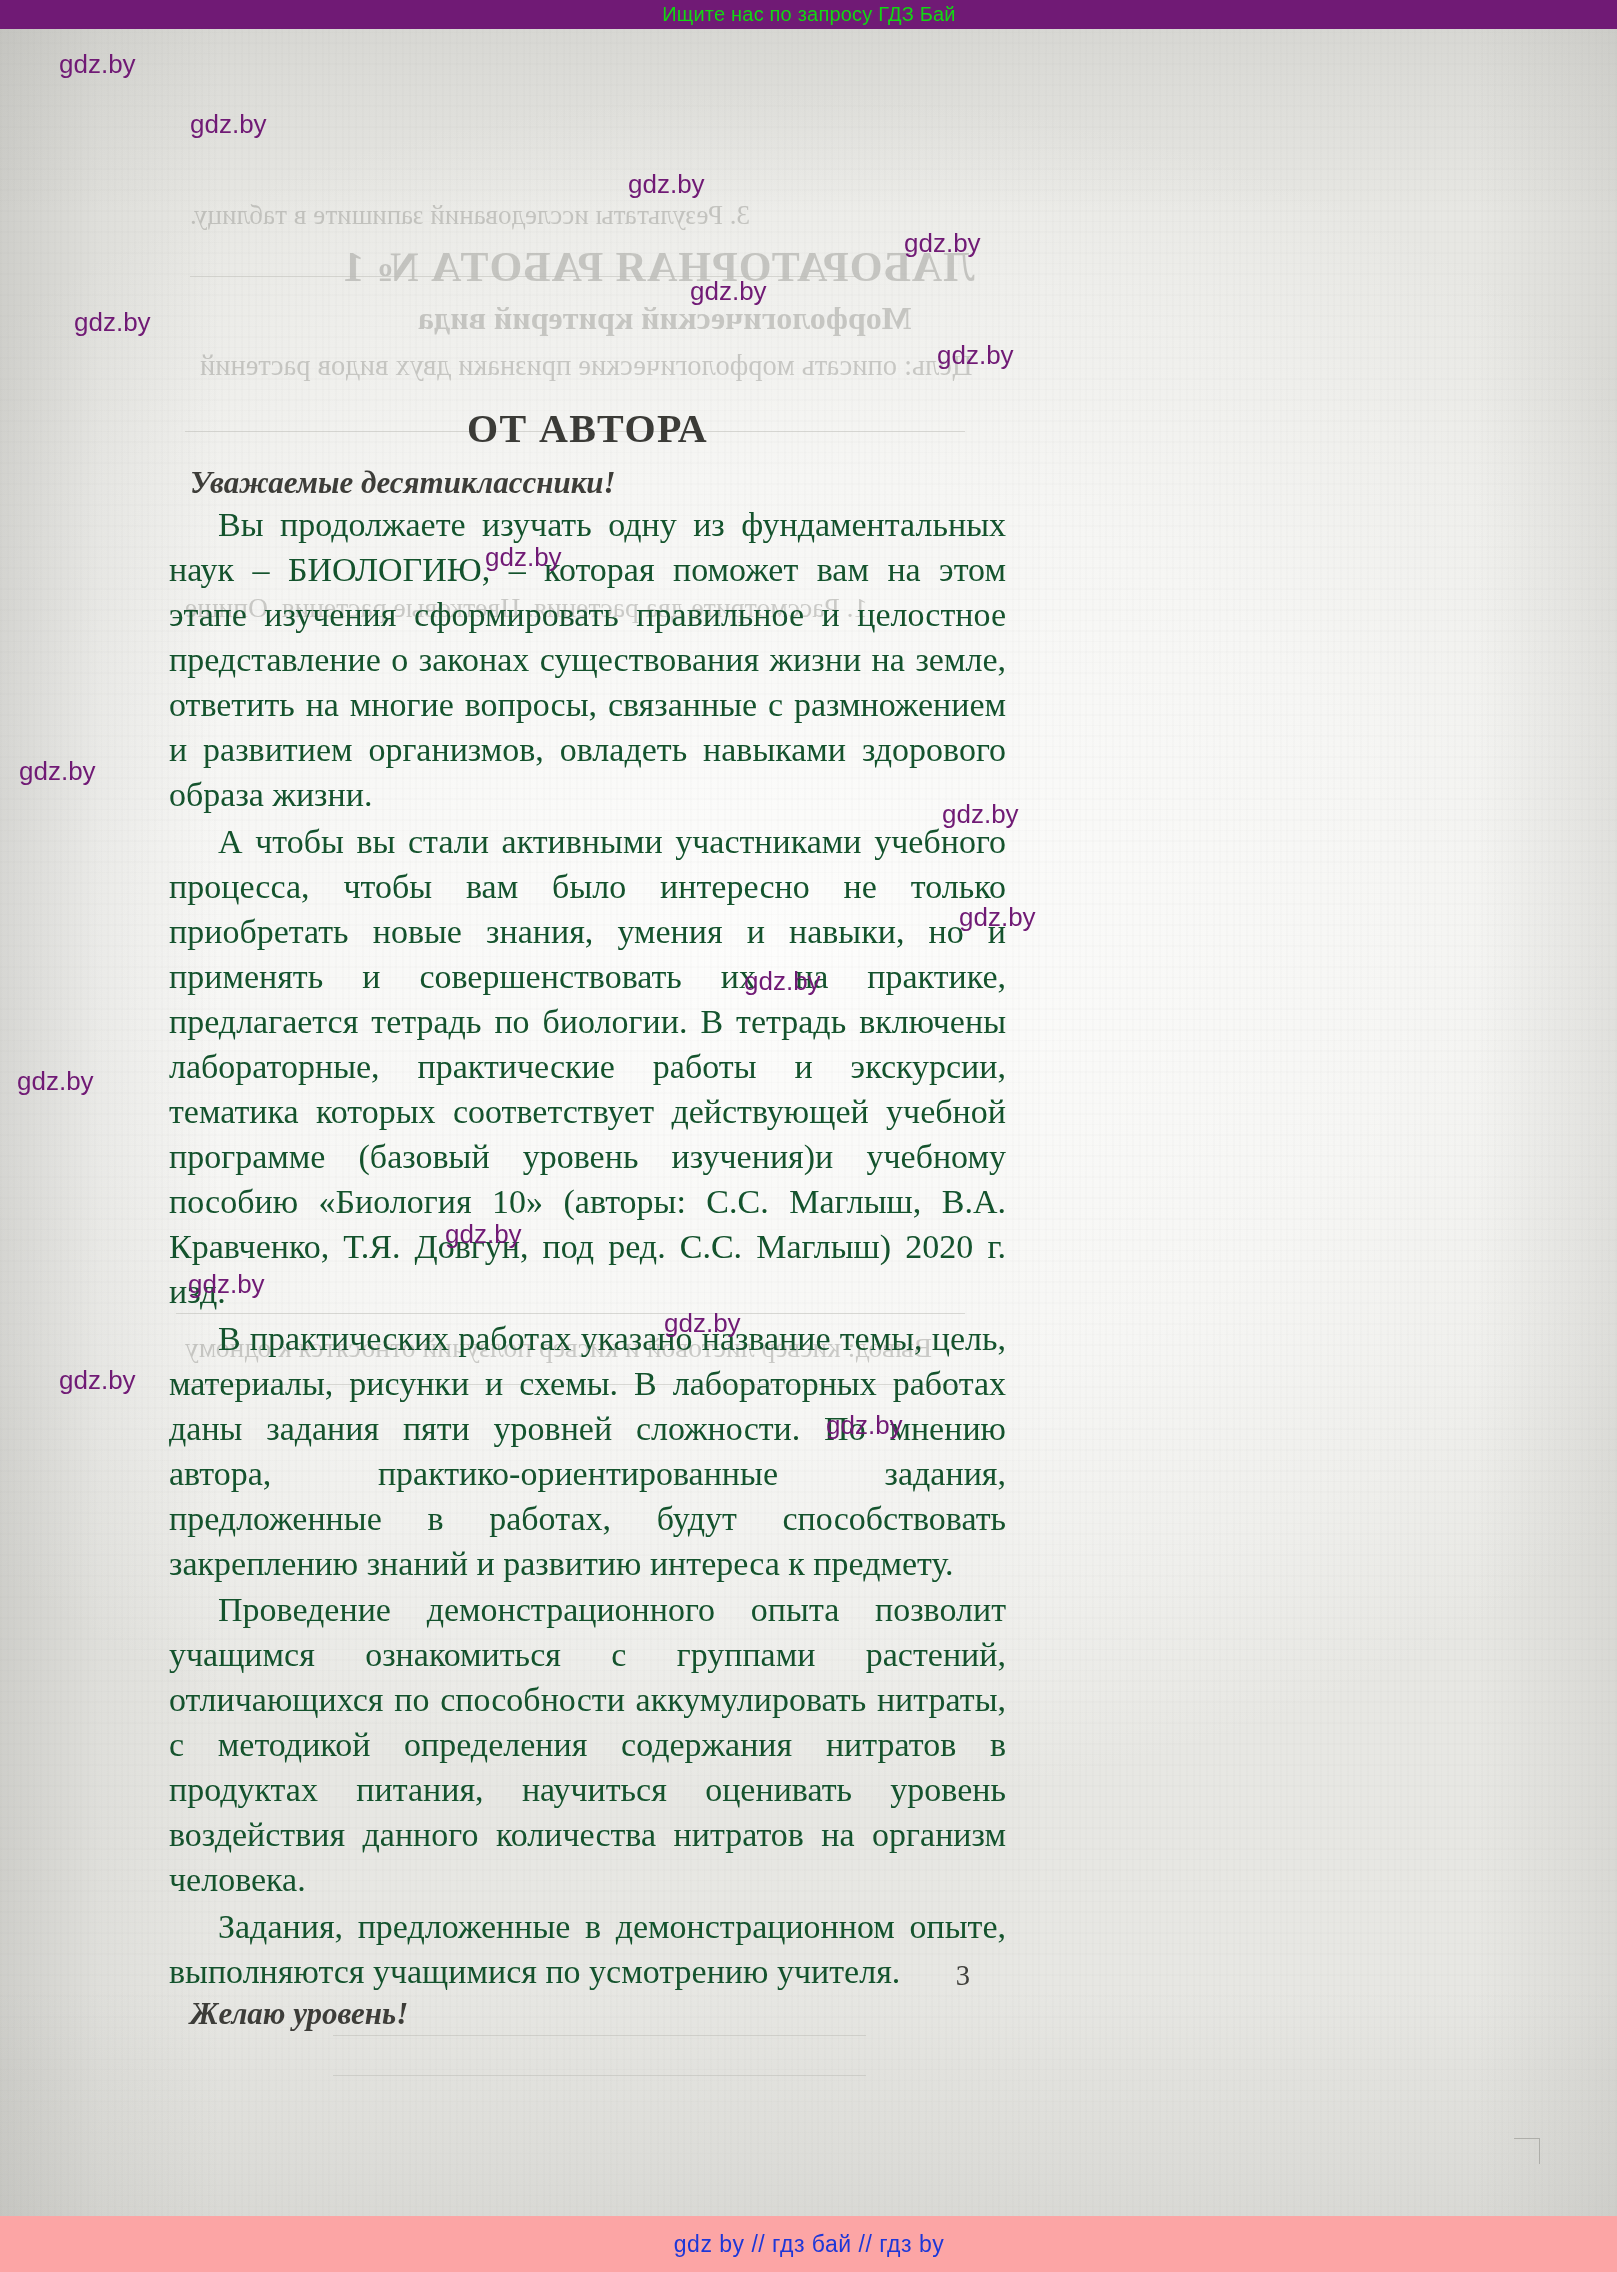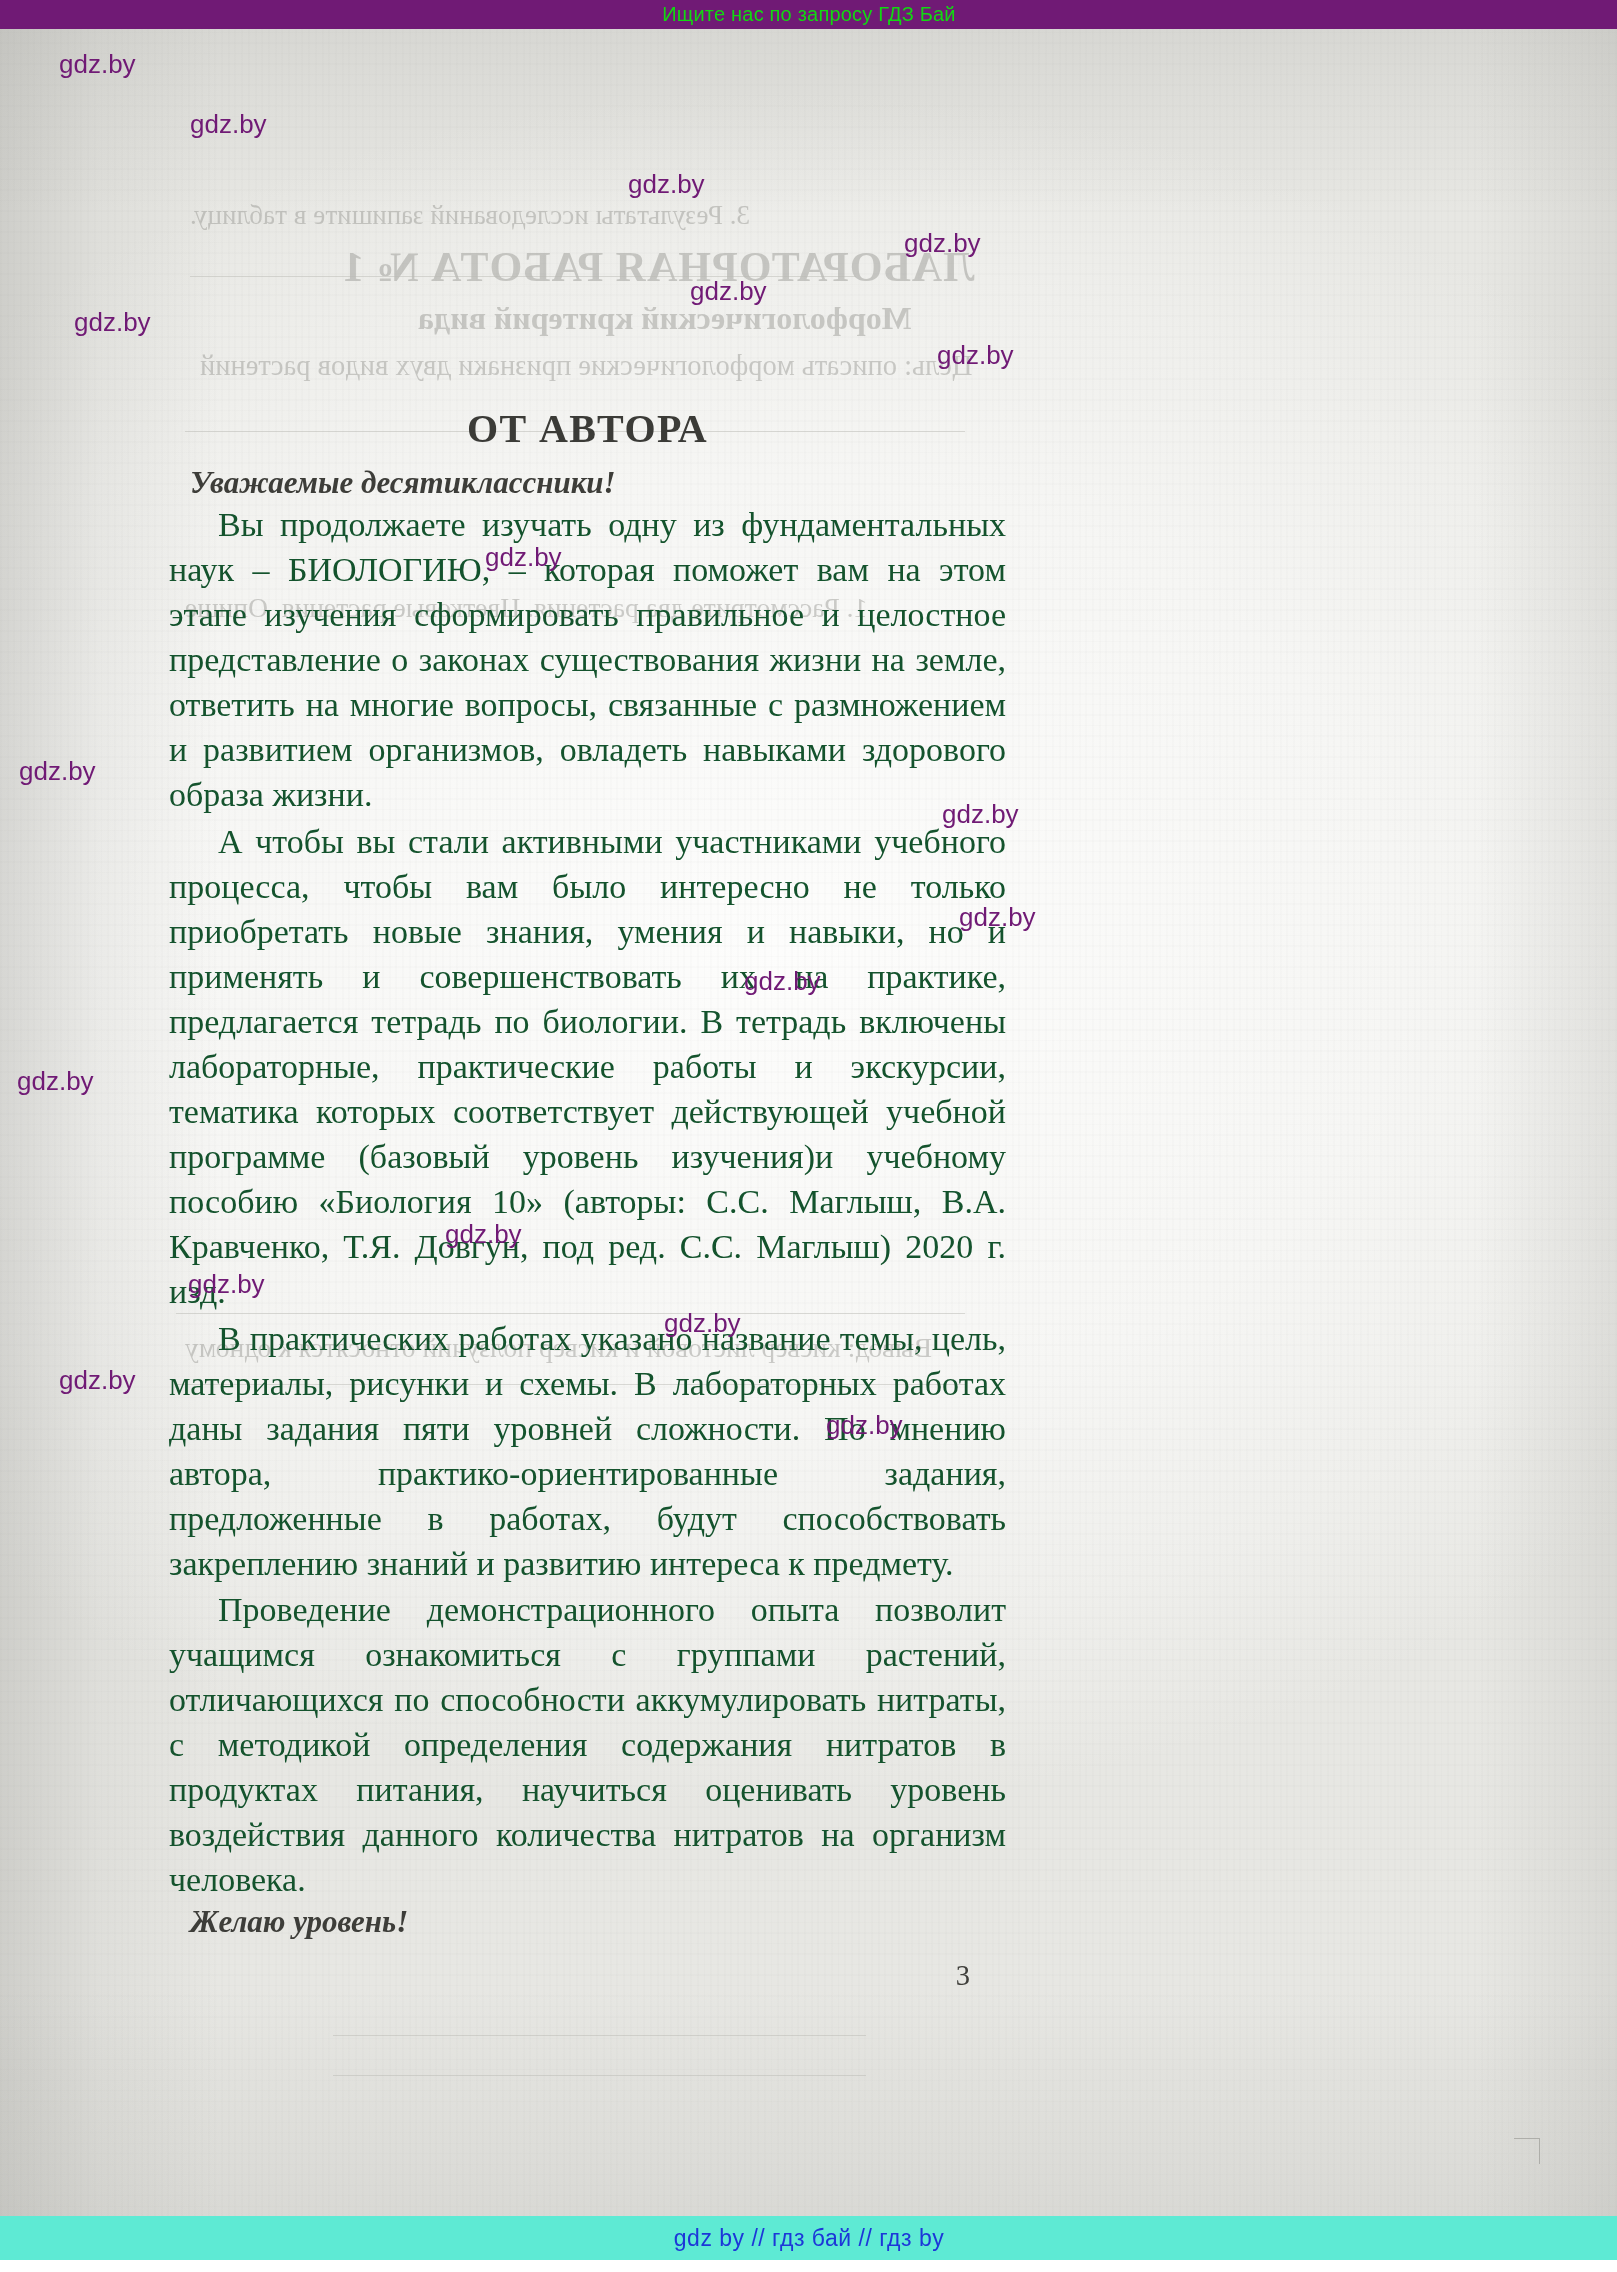--- a/index.html
+++ b/index.html
@@ -184,22 +184,22 @@
     white-space: nowrap;
     pointer-events: none;
   }
 
   
   .footer {
     position: absolute;
     left: 0;
     top: 2216px;
     width: 1618px;
-    height: 44px;
-    background: #5eead4;
+    height: 56px;
+    background: #fca5a5;
     display: flex;
     align-items: center;
     justify-content: center;
     z-index: 40;
   }
   .footer-text {
     color: #1d37d8;
     font-family: "Liberation Sans", "DejaVu Sans", sans-serif;
     font-size: 23px;
     letter-spacing: 0.5px;
@@ -255,20 +255,21 @@
   <div class="column">
 
     <h1 class="doc-title">ОТ АВТОРА</h1>
 
     <p class="greeting">Уважаемые десятиклассники!</p>
 
     <p class="para">Вы продолжаете изучать одну из фундаментальных наук – БИОЛОГИЮ, – которая поможет вам на этом этапе изучения сформировать правильное и целостное представление о законах существования жизни на земле, ответить на многие вопросы, связанные с размножением и развитием организмов, овладеть навыками здорового образа жизни.</p>
     <p class="para">А чтобы вы стали активными участниками учебного процесса, чтобы вам было интересно не только приобретать новые знания, умения и навыки, но и применять и совершенствовать их на практике, предлагается тетрадь по биологии.  В тетрадь включены лабораторные, практические работы и экскурсии, тематика которых соответствует действующей учебной программе (базовый уровень изучения)и учебному пособию «Биология  10» (авторы: С.С. Маглыш, В.А. Кравченко, Т.Я. Довгун, под ред. С.С. Маглыш) 2020 г. изд.</p>
     <p class="para">В практических работах указано название темы, цель, материалы, рисунки и схемы. В лабораторных работах даны задания пяти уровней сложности. По мнению автора, практико-ориентированные задания, предложенные в работах, будут способствовать закреплению знаний и развитию интереса к предмету.</p>
     <p class="para">Проведение демонстрационного опыта позволит учащимся ознакомиться с группами растений, отличающихся по способности аккумулировать нитраты, с методикой определения содержания нитратов в продуктах питания, научиться оценивать уровень воздействия данного количества нитратов на организм человека.</p>
+    <p class="para">Задания, предложенные в демонстрационном опыте, выполняются учащимися по усмотрению учителя.</p>
 
     <p class="closing">Желаю уровень!</p>
   </div>
 
   <div class="page-number">3</div>
 </div>
 
 <div id="watermark-layer">
     <div class="wm" style="left: 59px; top: 49px;">gdz.by</div>
     <div class="wm" style="left: 190px; top: 109px;">gdz.by</div>

